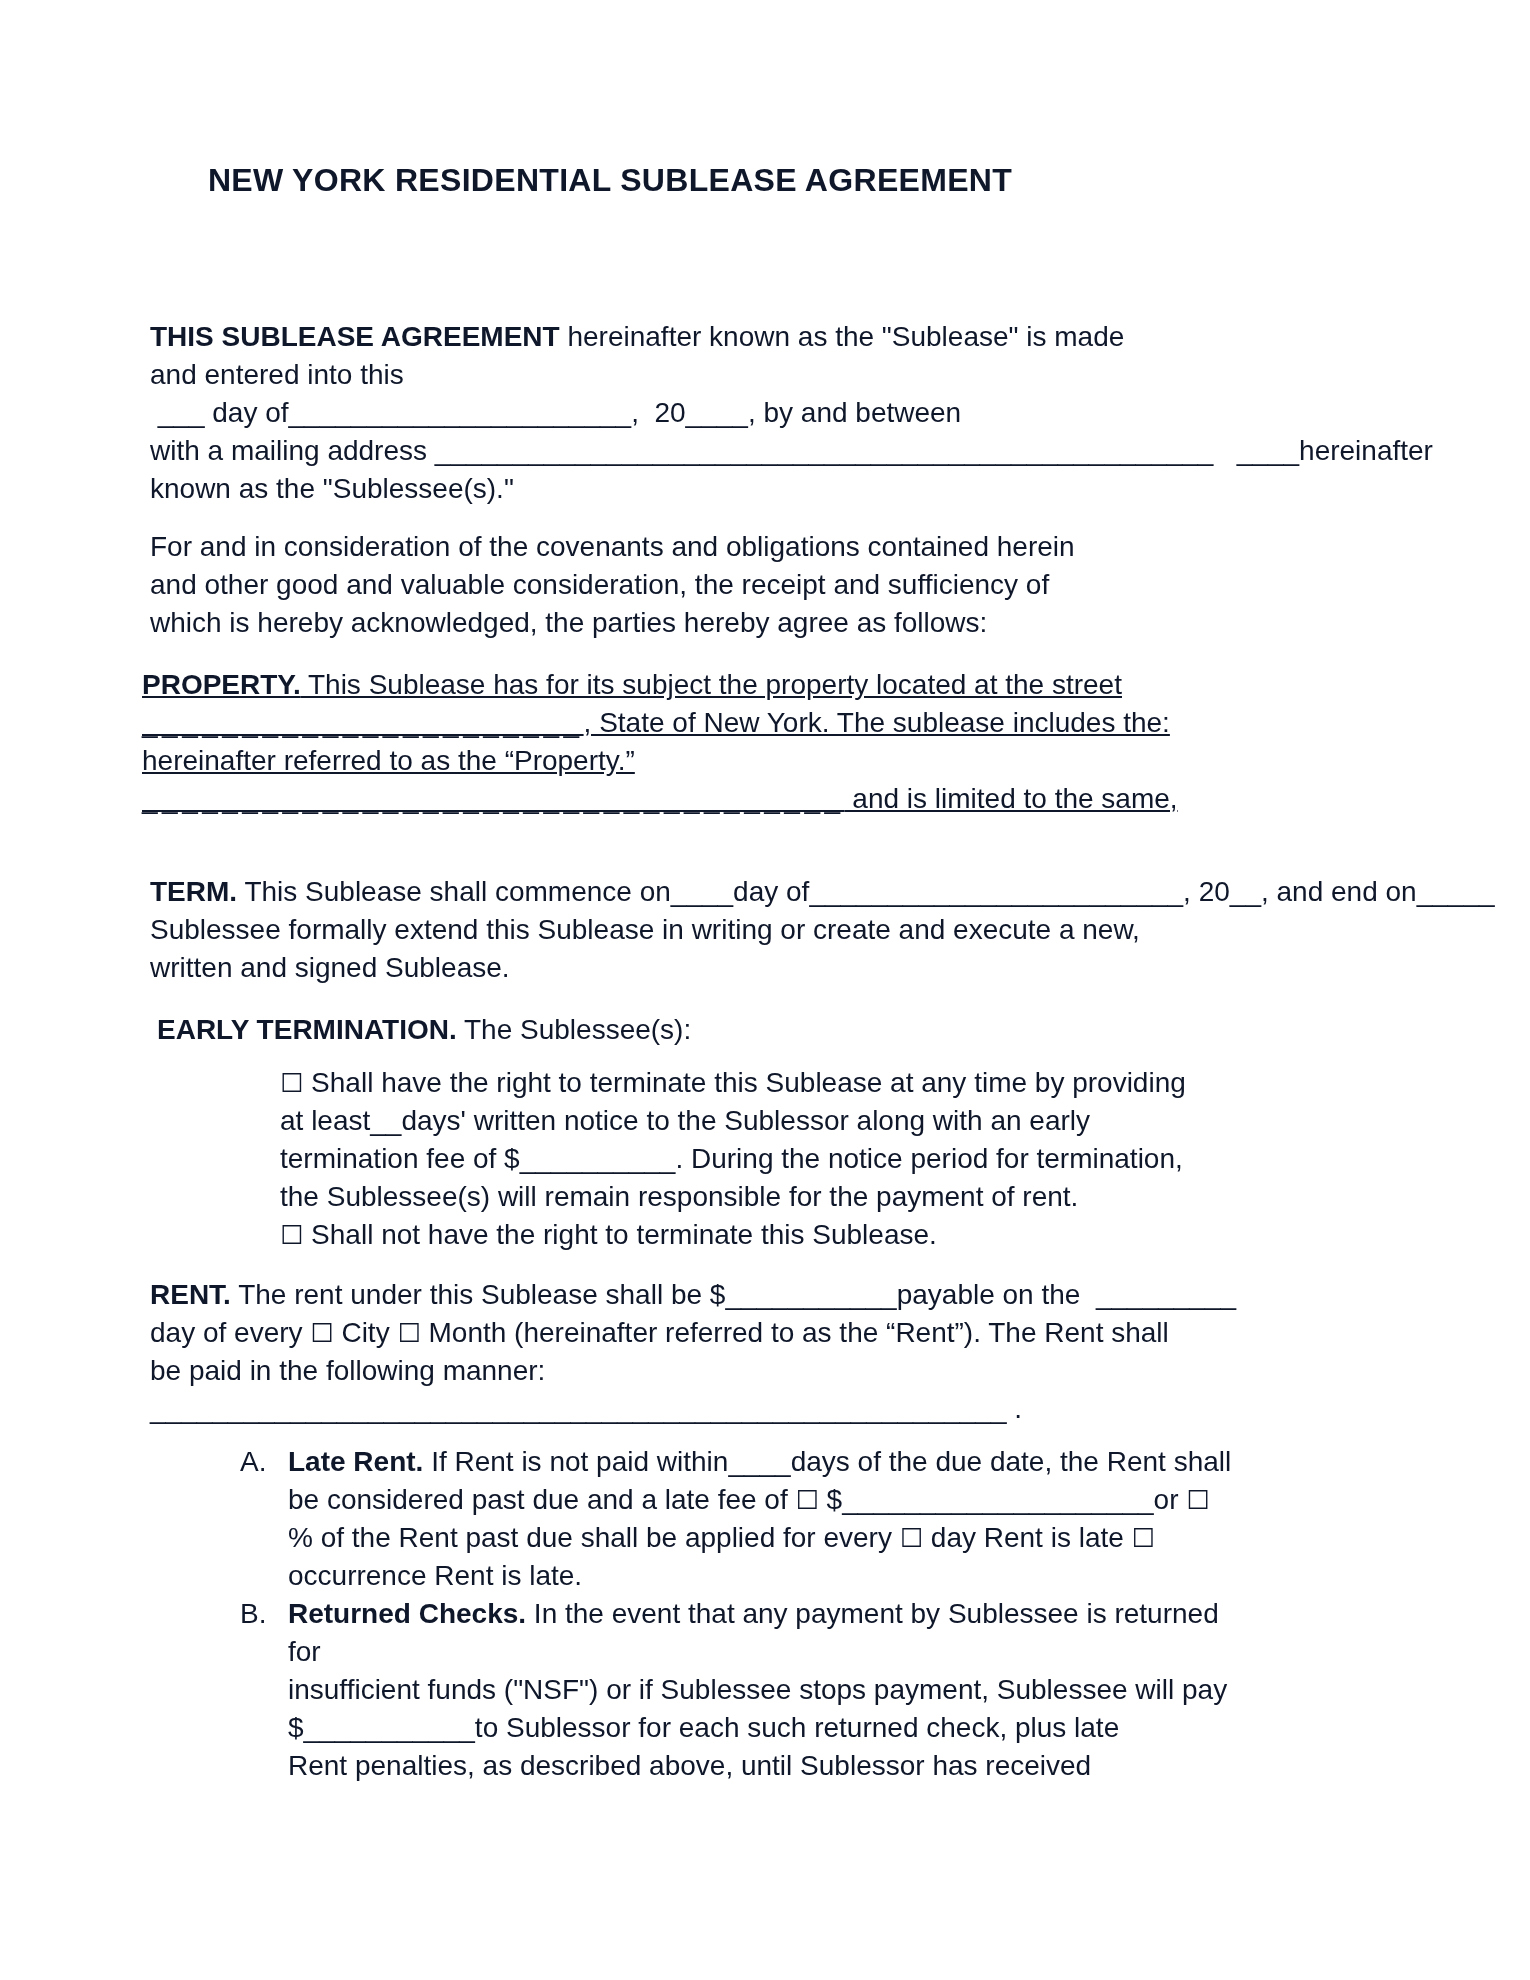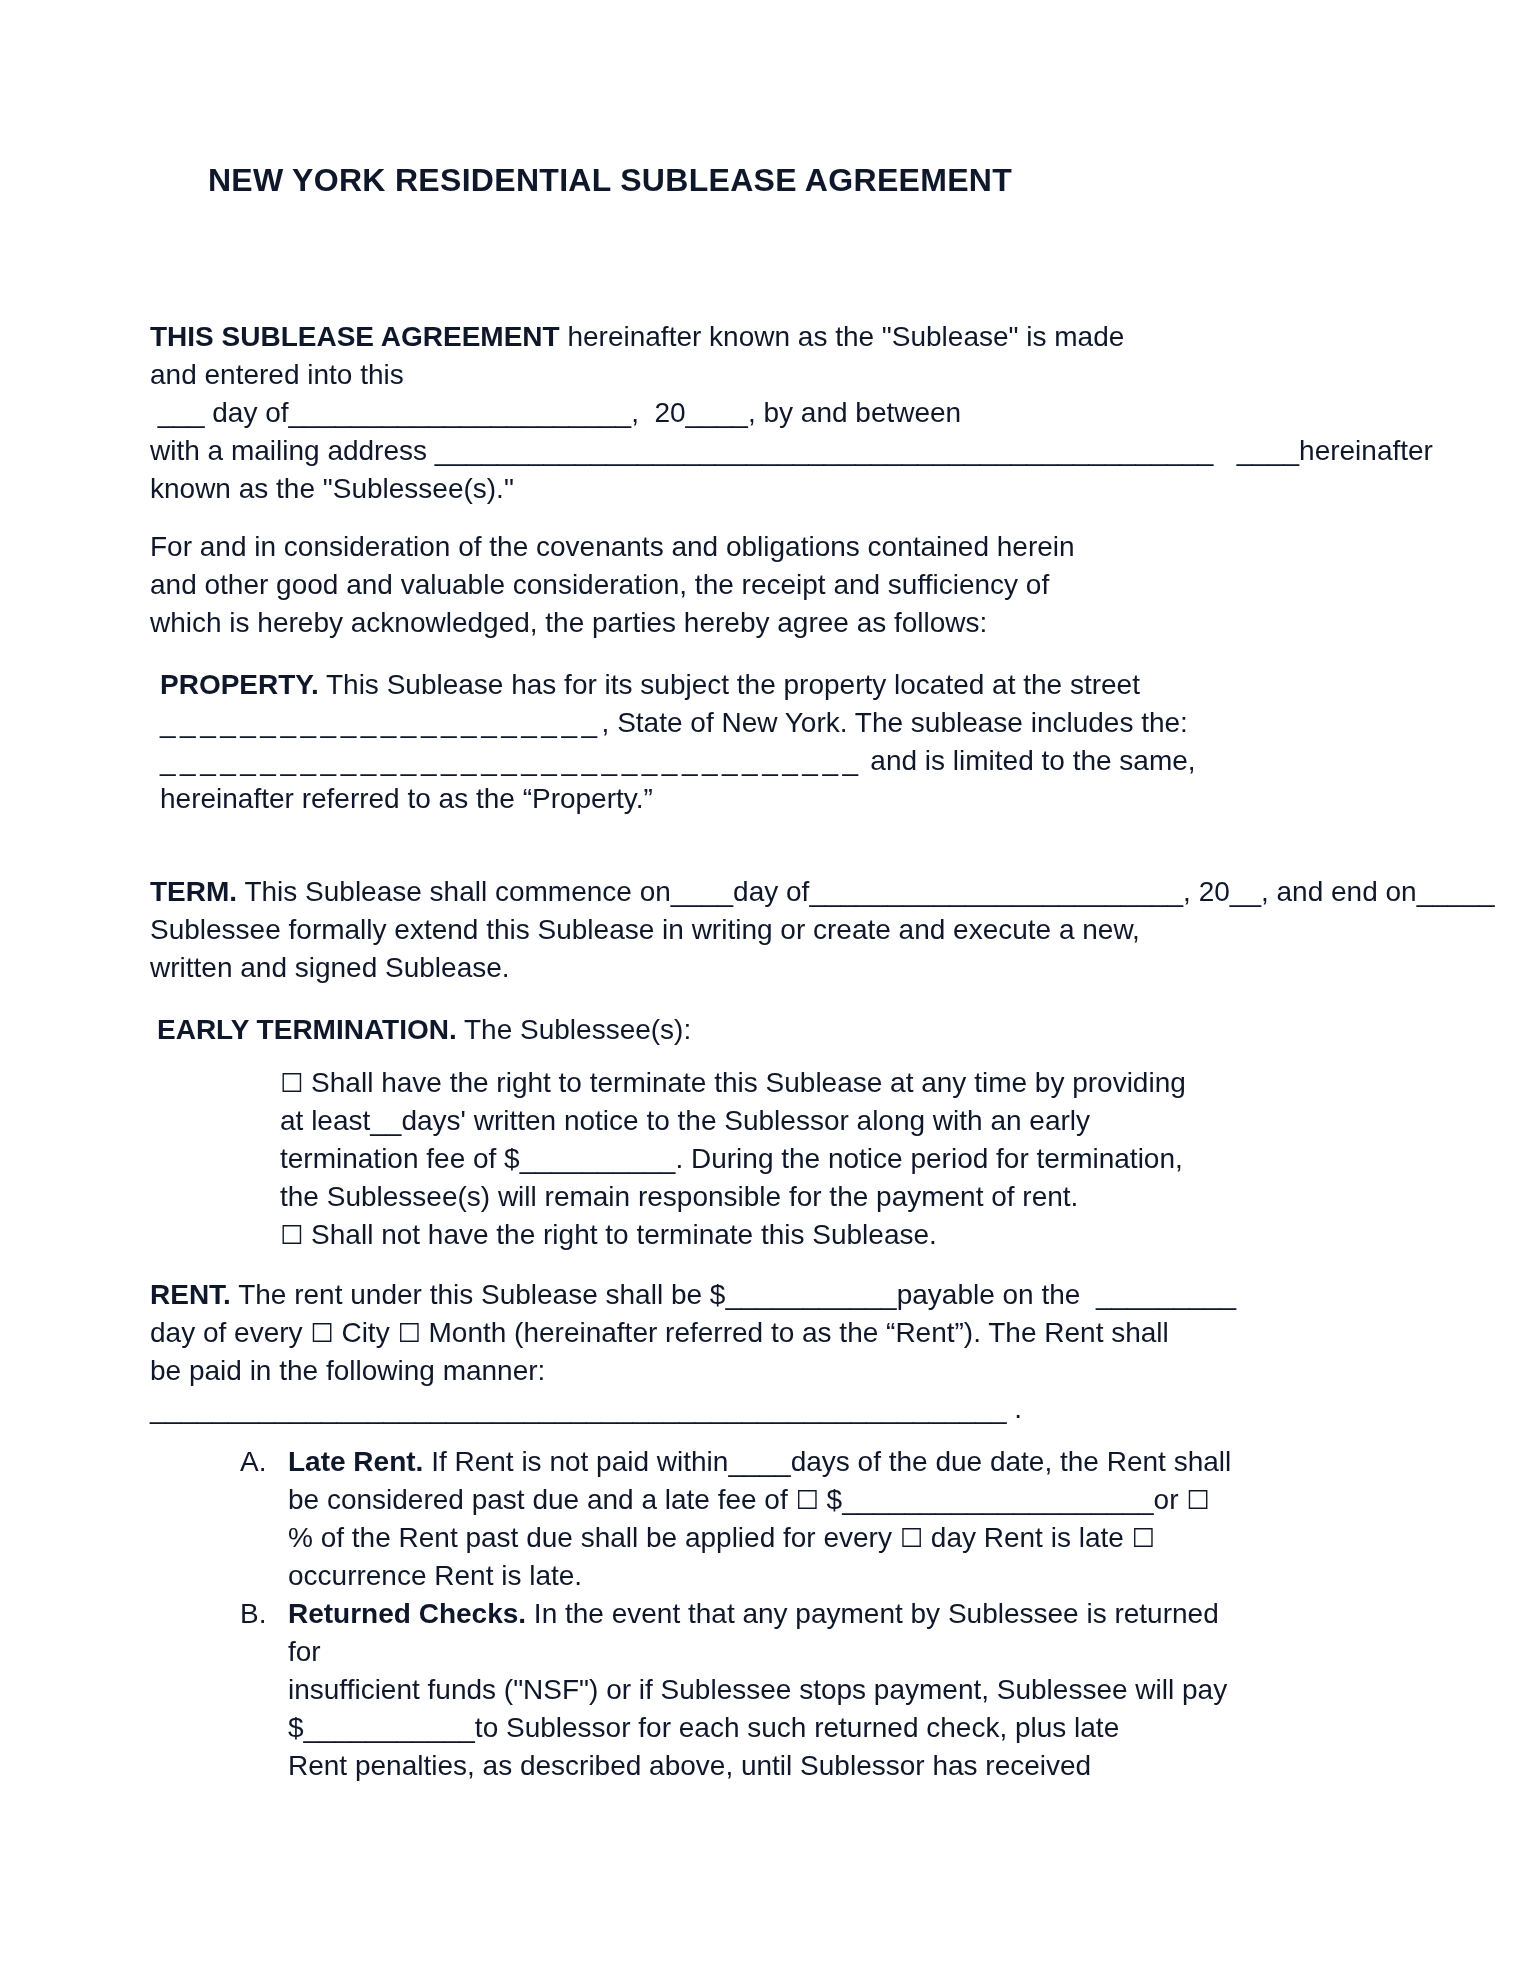--- a/index.html
+++ b/index.html
@@ -50,25 +50,25 @@
     <div class="line"><span>with a mailing address </span><span>__________________________________________________</span><span>   ____hereinafter</span></div>
     <div class="line">known as the "Sublessee(s)."</div>
   </div>
 
   <div class="block" style="top:528px; left:150px;">
     <div class="line">For and in consideration of the covenants and obligations contained herein</div>
     <div class="line">and other good and valuable consideration, the receipt and sufficiency of</div>
     <div class="line">which is hereby acknowledged, the parties hereby agree as follows:</div>
   </div>
 
-  <div class="block" style="top:666px; left:160px;">
+  <div class="block" style="top:666px; left:142px;text-decoration:underline;">
     <div class="line"><span class="b">PROPERTY.</span><span> This Sublease has for its subject the property located at the street</span></div>
     <div class="line"><span class="dash">______________________</span><span>, State of New York. The sublease includes the:</span></div>
+    <div class="line">hereinafter referred to as the “Property.”</div>
     <div class="line"><span class="dash">___________________________________</span><span> and is limited to the same,</span></div>
-    <div class="line">hereinafter referred to as the “Property.”</div>
   </div>
 
   <div class="block" style="top:873px; left:150px;">
     <div class="line"><span class="b">TERM.</span><span> This Sublease shall commence on____day of________________________, 20__, and end on_____</span></div>
     <div class="line">Sublessee formally extend this Sublease in writing or create and execute a new,</div>
     <div class="line">written and signed Sublease.</div>
   </div>
 
   <div class="block" style="top:1011px; left:150px;margin-left:7px;">
     <div class="line"><span class="b">EARLY TERMINATION.</span><span> The Sublessee(s):</span></div>

